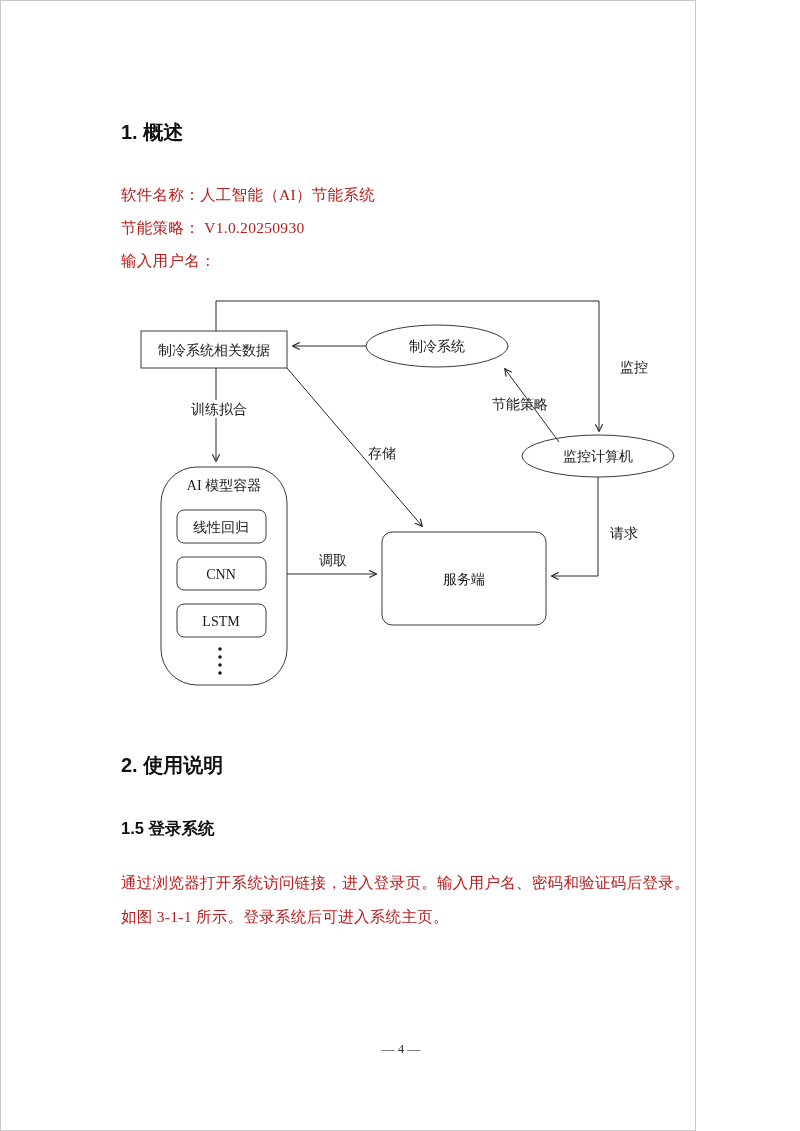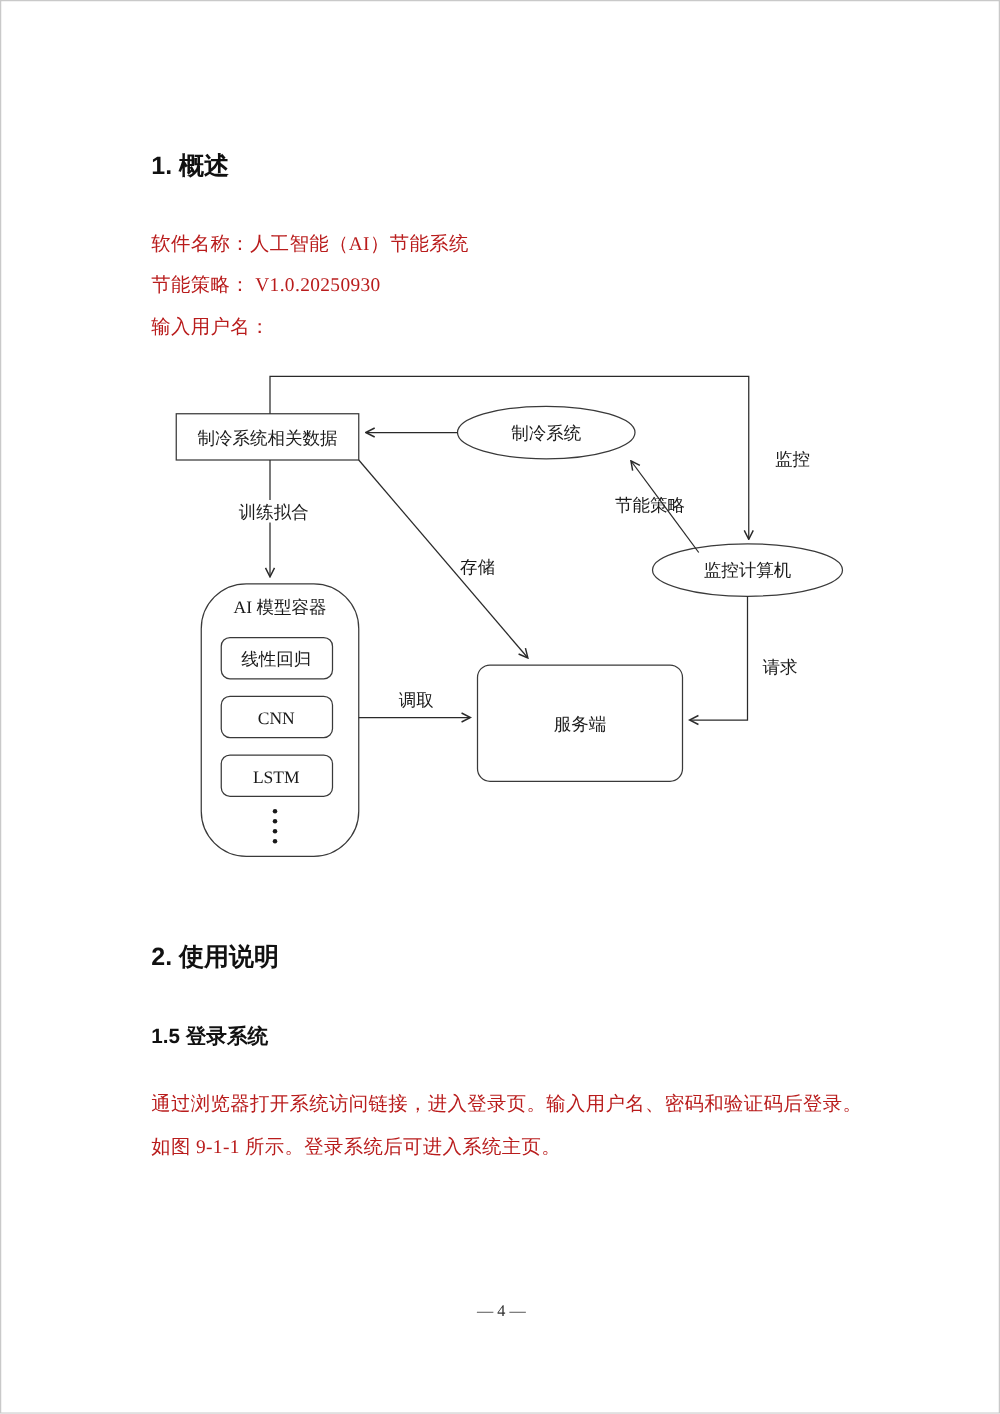--- a/index.html
+++ b/index.html
@@ -1,19 +1,19 @@
 <!DOCTYPE html>
 <html><head>
 <meta charset="utf-8">
 <style>
   * { box-sizing: border-box; }
   html, body { margin: 0; padding: 0; background: #ffffff; }
   .page {
     position: relative;
-    width: 800px;
+    width: 696px;
     height: 1131px;
     background: #ffffff;
     border: 1px solid #c9c9c9;
     color: #1a1a1a;
     font-family: "Liberation Serif", serif;
     overflow: hidden;
   }
   .abs { position: absolute; }
   .h-main {
     font-family: "Liberation Sans", sans-serif;
@@ -118,16 +118,16 @@
     <rect x="185" y="399" width="66" height="18" fill="#ffffff"></rect>
     <text x="218" y="413" class="etext">训练拟合</text>
     <text x="381" y="457" class="etext">存储</text>
     <text x="332" y="564" class="etext">调取</text>
     <text x="623" y="537" class="etext">请求</text>
   </svg>
 
   <div class="abs h-main" style="left:120px; top:751px">2. 使用说明</div>
   <div class="abs h-sub" style="left:120px; top:817px">1.5 登录系统</div>
   <div class="abs body-line" style="left:120px; top:872px">通过浏览器打开系统访问链接，进入登录页。输入用户名、密码和验证码后登录。</div>
-  <div class="abs body-line" style="left:120px; top:906px">如图 9-1-1 所示。登录系统后可进入系统主页。</div>
+  <div class="abs body-line" style="left:120px; top:906px">如图 3-1-1 所示。登录系统后可进入系统主页。</div>
 
   <div class="abs footer">— 4 —</div>
 </div>
 
 </body></html>

